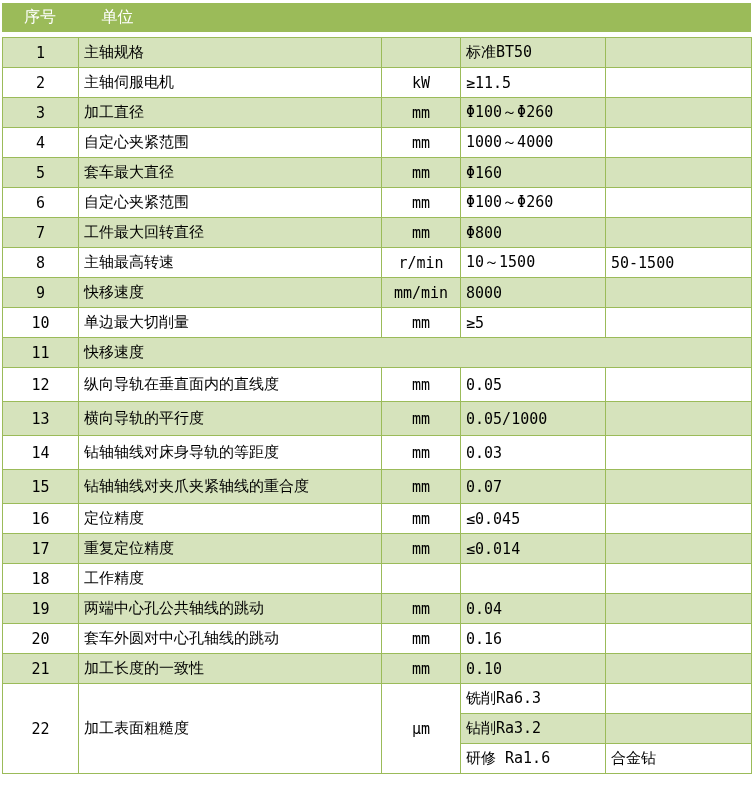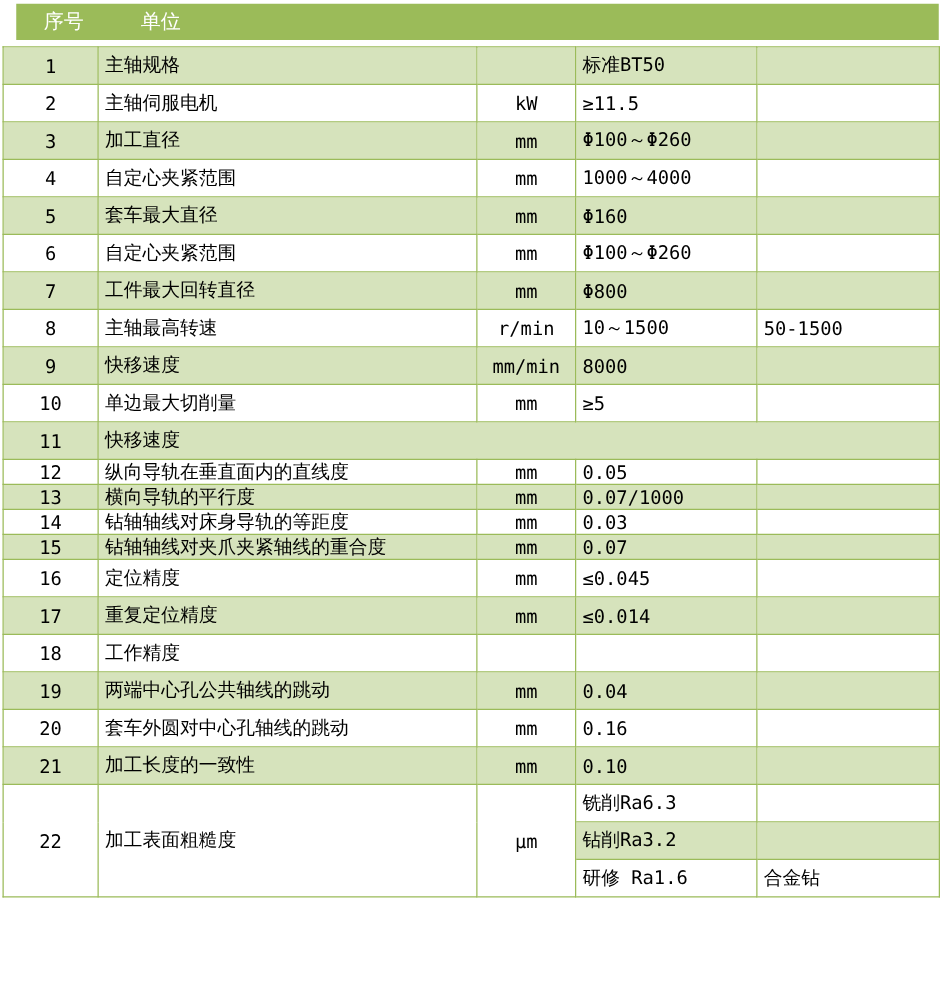--- a/index.html
+++ b/index.html
@@ -8,41 +8,40 @@
     font-family:"DejaVu Sans Mono","DejaVu Sans","Liberation Sans",sans-serif;
     color:#000000;
   }
   .wrap { position:absolute; left:2px; top:3px; width:749px; }
 
   
   .thead {
     display:flex; height:29px; align-items:center;
     background:var(--header-bg,#9bbb59); color:var(--header-text,#ffffff);
     font-size:16px;
-    margin-left:11px;
   }
   .th { text-align:center; }
   .c0 { width:76px; } .c1 { width:303px; } .c2 { width:79px; }
   .c3 { width:145px; } .c4 { flex:1; }
 
   .gap { height:5px; background:#ffffff; }
 
   
   table { border-collapse:collapse; width:749px; table-layout:fixed; font-size:15px; }
   col.w0 { width:76px; } col.w1 { width:303px; } col.w2 { width:79px; }
   col.w3 { width:145px; } col.w4 { width:146px; }
   td {
     border:1px solid var(--border,#9bbb59);
     padding:0 5px; overflow:hidden; white-space:nowrap;
     background:var(--row-white,#ffffff); vertical-align:middle;
   }
   td.bg-green { background:var(--row-green,#d6e3bc); }
   td.center { text-align:center; padding:0; }
   tr { height:30px; }
-  tr.tall { height:20px; }
+  tr.tall { height:34px; }
 </style>
 </head>
 <body>
 
 <div class="wrap">
   <div class="thead">
     <div class="th c0">序号</div>
     <div class="th c2">单位</div>
   </div>
   <div class="gap"></div>
@@ -133,21 +132,21 @@
           <td class="center">12</td>
           <td>纵向导轨在垂直面内的直线度</td>
           <td class="center">mm</td>
           <td>0.05</td>
           <td></td>
         </tr>
         <tr class="tall">
           <td class="center bg-green">13</td>
           <td class="bg-green">横向导轨的平行度</td>
           <td class="center bg-green">mm</td>
-          <td class="bg-green">0.07/1000</td>
+          <td class="bg-green">0.05/1000</td>
           <td class="bg-green"></td>
         </tr>
         <tr class="tall">
           <td class="center">14</td>
           <td>钻轴轴线对床身导轨的等距度</td>
           <td class="center">mm</td>
           <td>0.03</td>
           <td></td>
         </tr>
         <tr class="tall">

